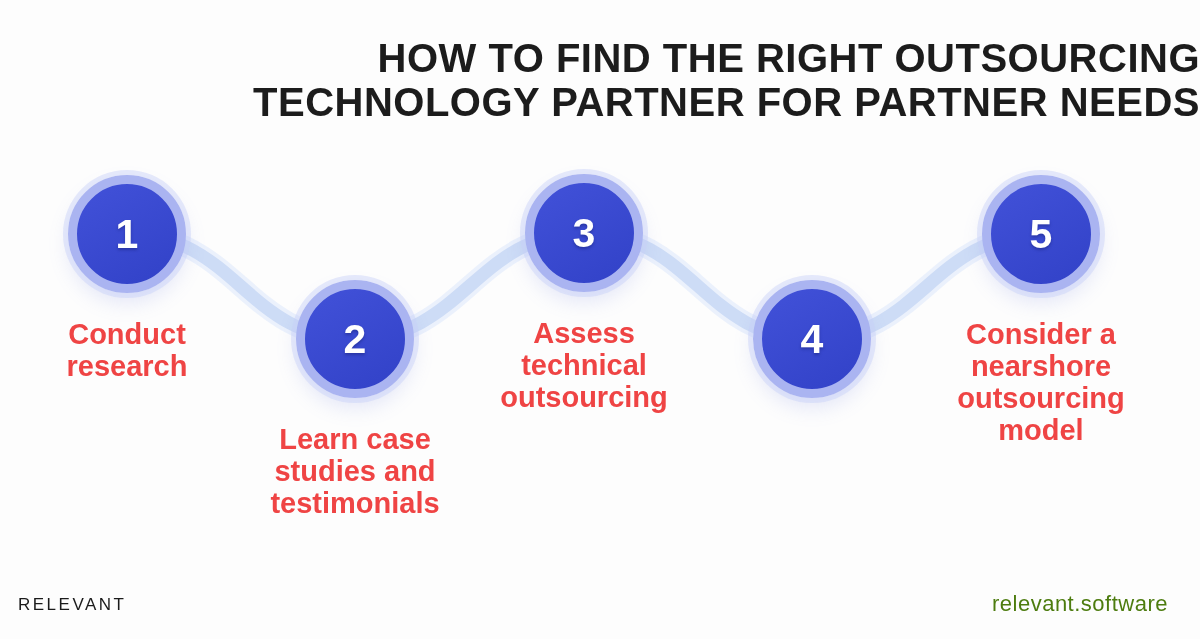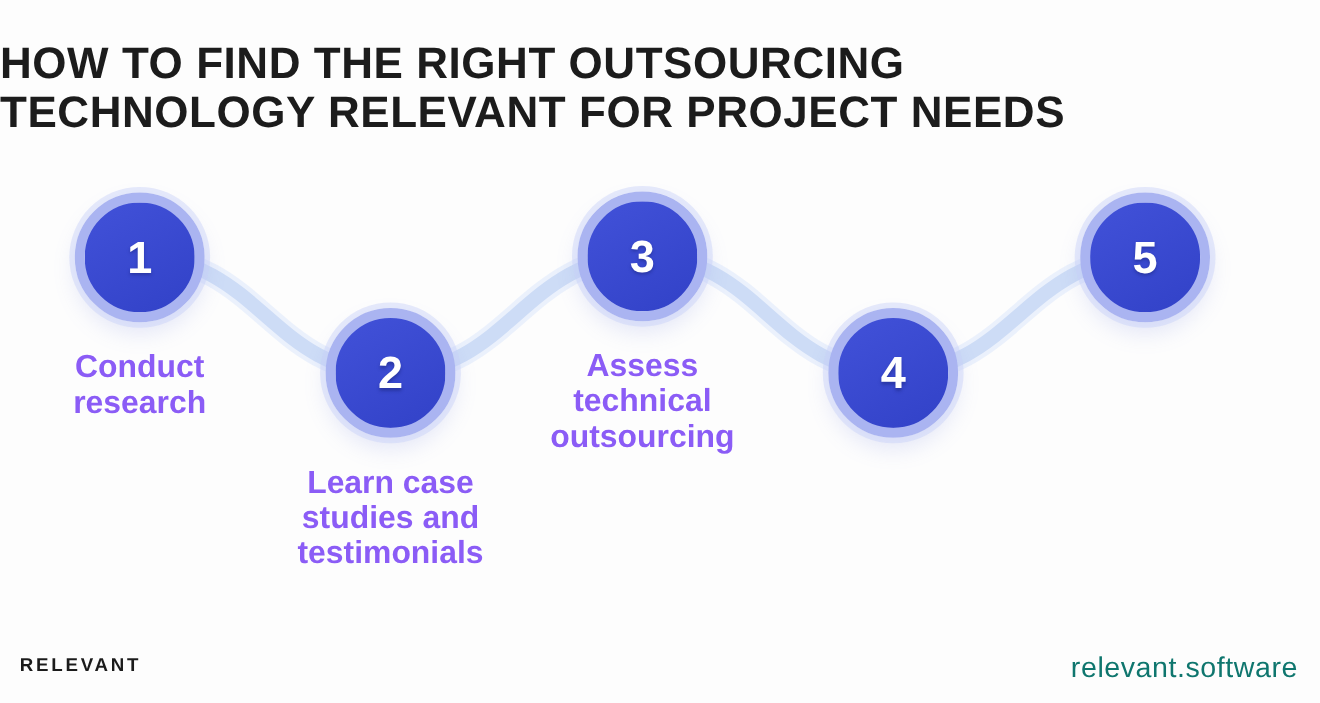--- a/index.html
+++ b/index.html
@@ -12,21 +12,21 @@
     overflow: hidden;
     font-family: "Liberation Sans", "DejaVu Sans", sans-serif;
   }
 
   
   .title {
     position: absolute;
     top: 36px;
     left: 0;
     width: 100%;
-    text-align: left;
+    text-align: right;
     color: #1c1c1c;
     font-weight: bold;
     font-size: 40px;
     line-height: 44px;
     letter-spacing: 0.5px;
   }
   .title span { display: block; }
 
   
   .connector-svg {
@@ -64,54 +64,54 @@
   .circle .num {
     color: #ffffff;
     font-weight: bold;
     font-size: 41px;
     text-shadow: 0 2px 3px rgba(15, 22, 90, 0.35);
   }
 
   .step-label {
     margin-top: 25px;
     text-align: center;
-    color: #8b5cf6;
+    color: #ef4444;
     font-weight: bold;
     font-size: 29px;
     line-height: 32px;
     white-space: pre-line;
   }
 
   
   .footer-brand {
     position: absolute;
     left: 18px;
     top: 595px;
     color: #1b1b1b;
-    font-weight: bold;
+    font-weight: normal;
     font-size: 17px;
     letter-spacing: 2.5px;
   }
   .footer-site {
     position: absolute;
-    right: 20px;
+    right: 32px;
     top: 591px;
-    color: #0f766e;
-    font-size: 26px;
+    color: #4d7c0f;
+    font-size: 22px;
     letter-spacing: 0.5px;
   }
 </style>
 </head>
 <body>
 
 <div class="canvas">
 
   <h1 class="title">
     <span>HOW TO FIND THE RIGHT OUTSOURCING</span>
-    <span>TECHNOLOGY RELEVANT FOR PROJECT NEEDS</span>
+    <span>TECHNOLOGY PARTNER FOR PARTNER NEEDS</span>
   </h1>
 
   <svg class="connector-svg" viewBox="0 0 1200 639" xmlns="http://www.w3.org/2000/svg" aria-hidden="true">
     <path d="M 127 234 C 235 234, 247 339, 355 339 C 463 339, 476 233, 584 233 C 692 233, 704 339, 812 339 C 920 339, 933 234, 1041 234" fill="none" stroke="#e8eefb" stroke-width="21" stroke-linecap="round" opacity="0.85"></path>
     <path d="M 127 234 C 235 234, 247 339, 355 339 C 463 339, 476 233, 584 233 C 692 233, 704 339, 812 339 C 920 339, 933 234, 1041 234" fill="none" stroke="#cddcf6" stroke-width="13" stroke-linecap="round"></path>
   </svg>
 
   <div class="step step-1">
     <div class="circle">
       <span class="num">1</span>
@@ -141,18 +141,22 @@
   <div class="step step-4">
     <div class="circle">
       <span class="num">4</span>
     </div>
   </div>
 
   <div class="step step-5">
     <div class="circle">
       <span class="num">5</span>
     </div>
+    <div class="step-label">Consider a
+nearshore
+outsourcing
+model</div>
   </div>
 
   <div class="footer-brand">RELEVANT</div>
   <div class="footer-site">relevant.software</div>
 
 </div>
 
 </body></html>

